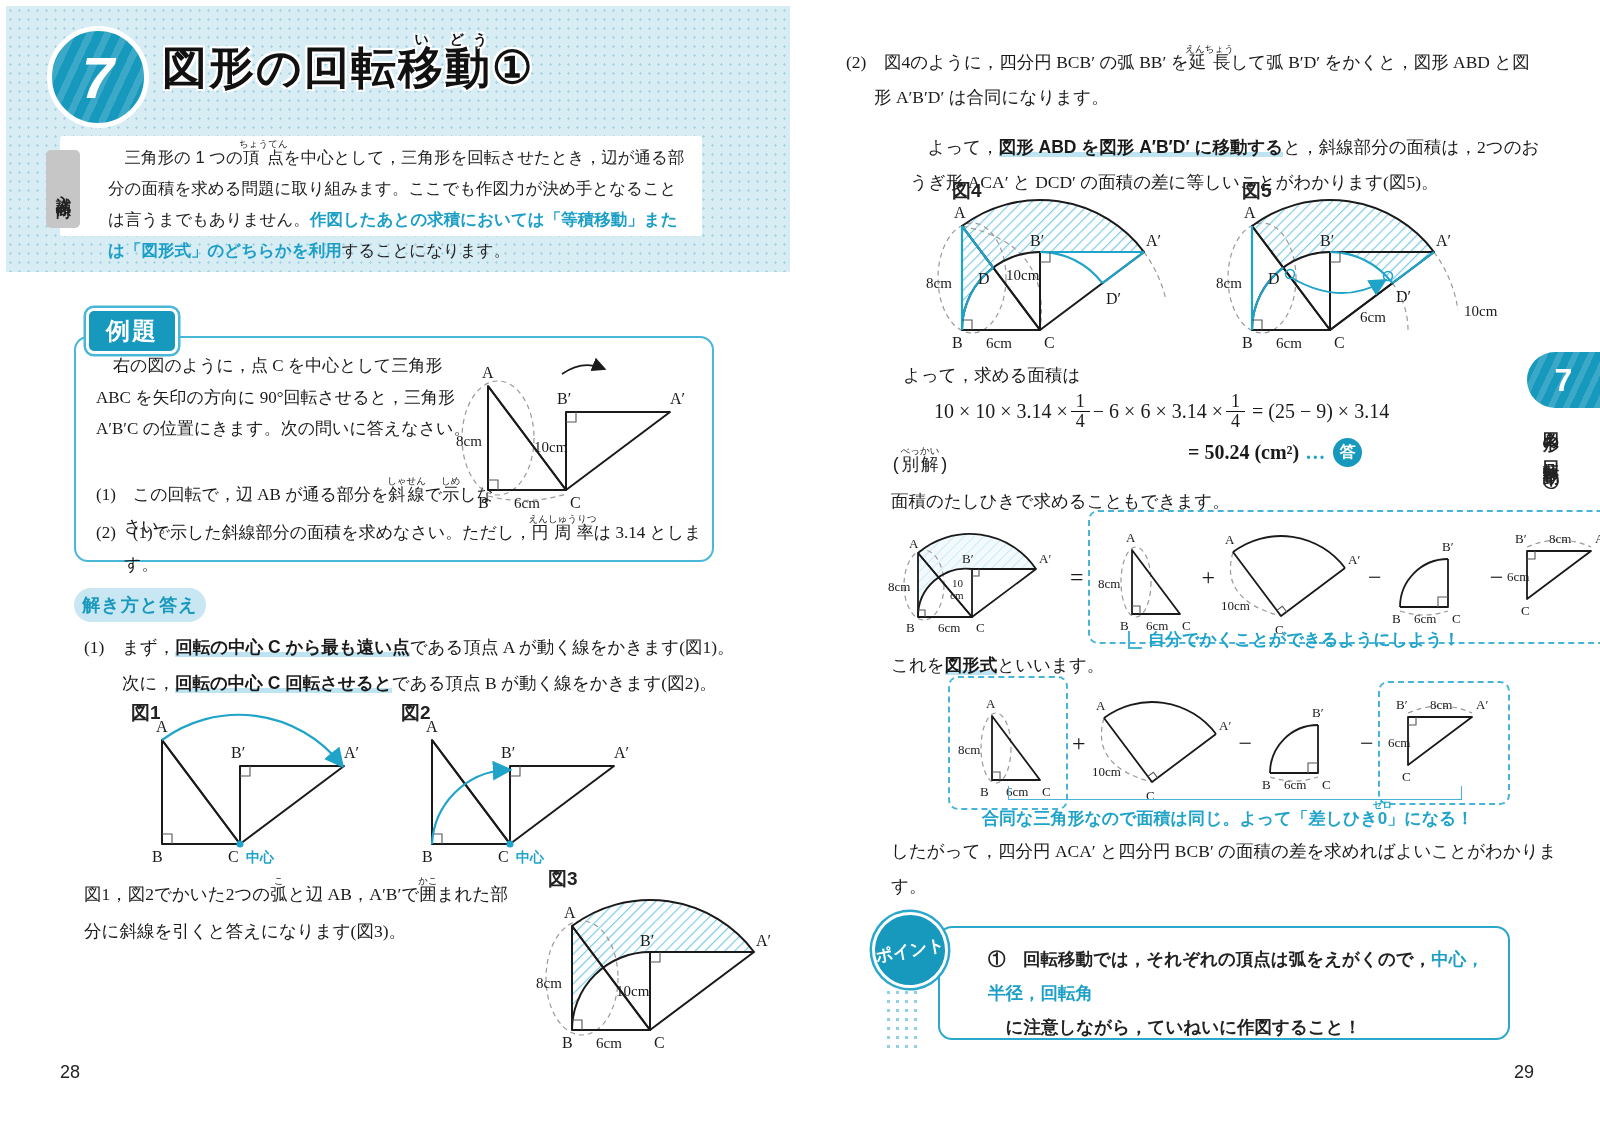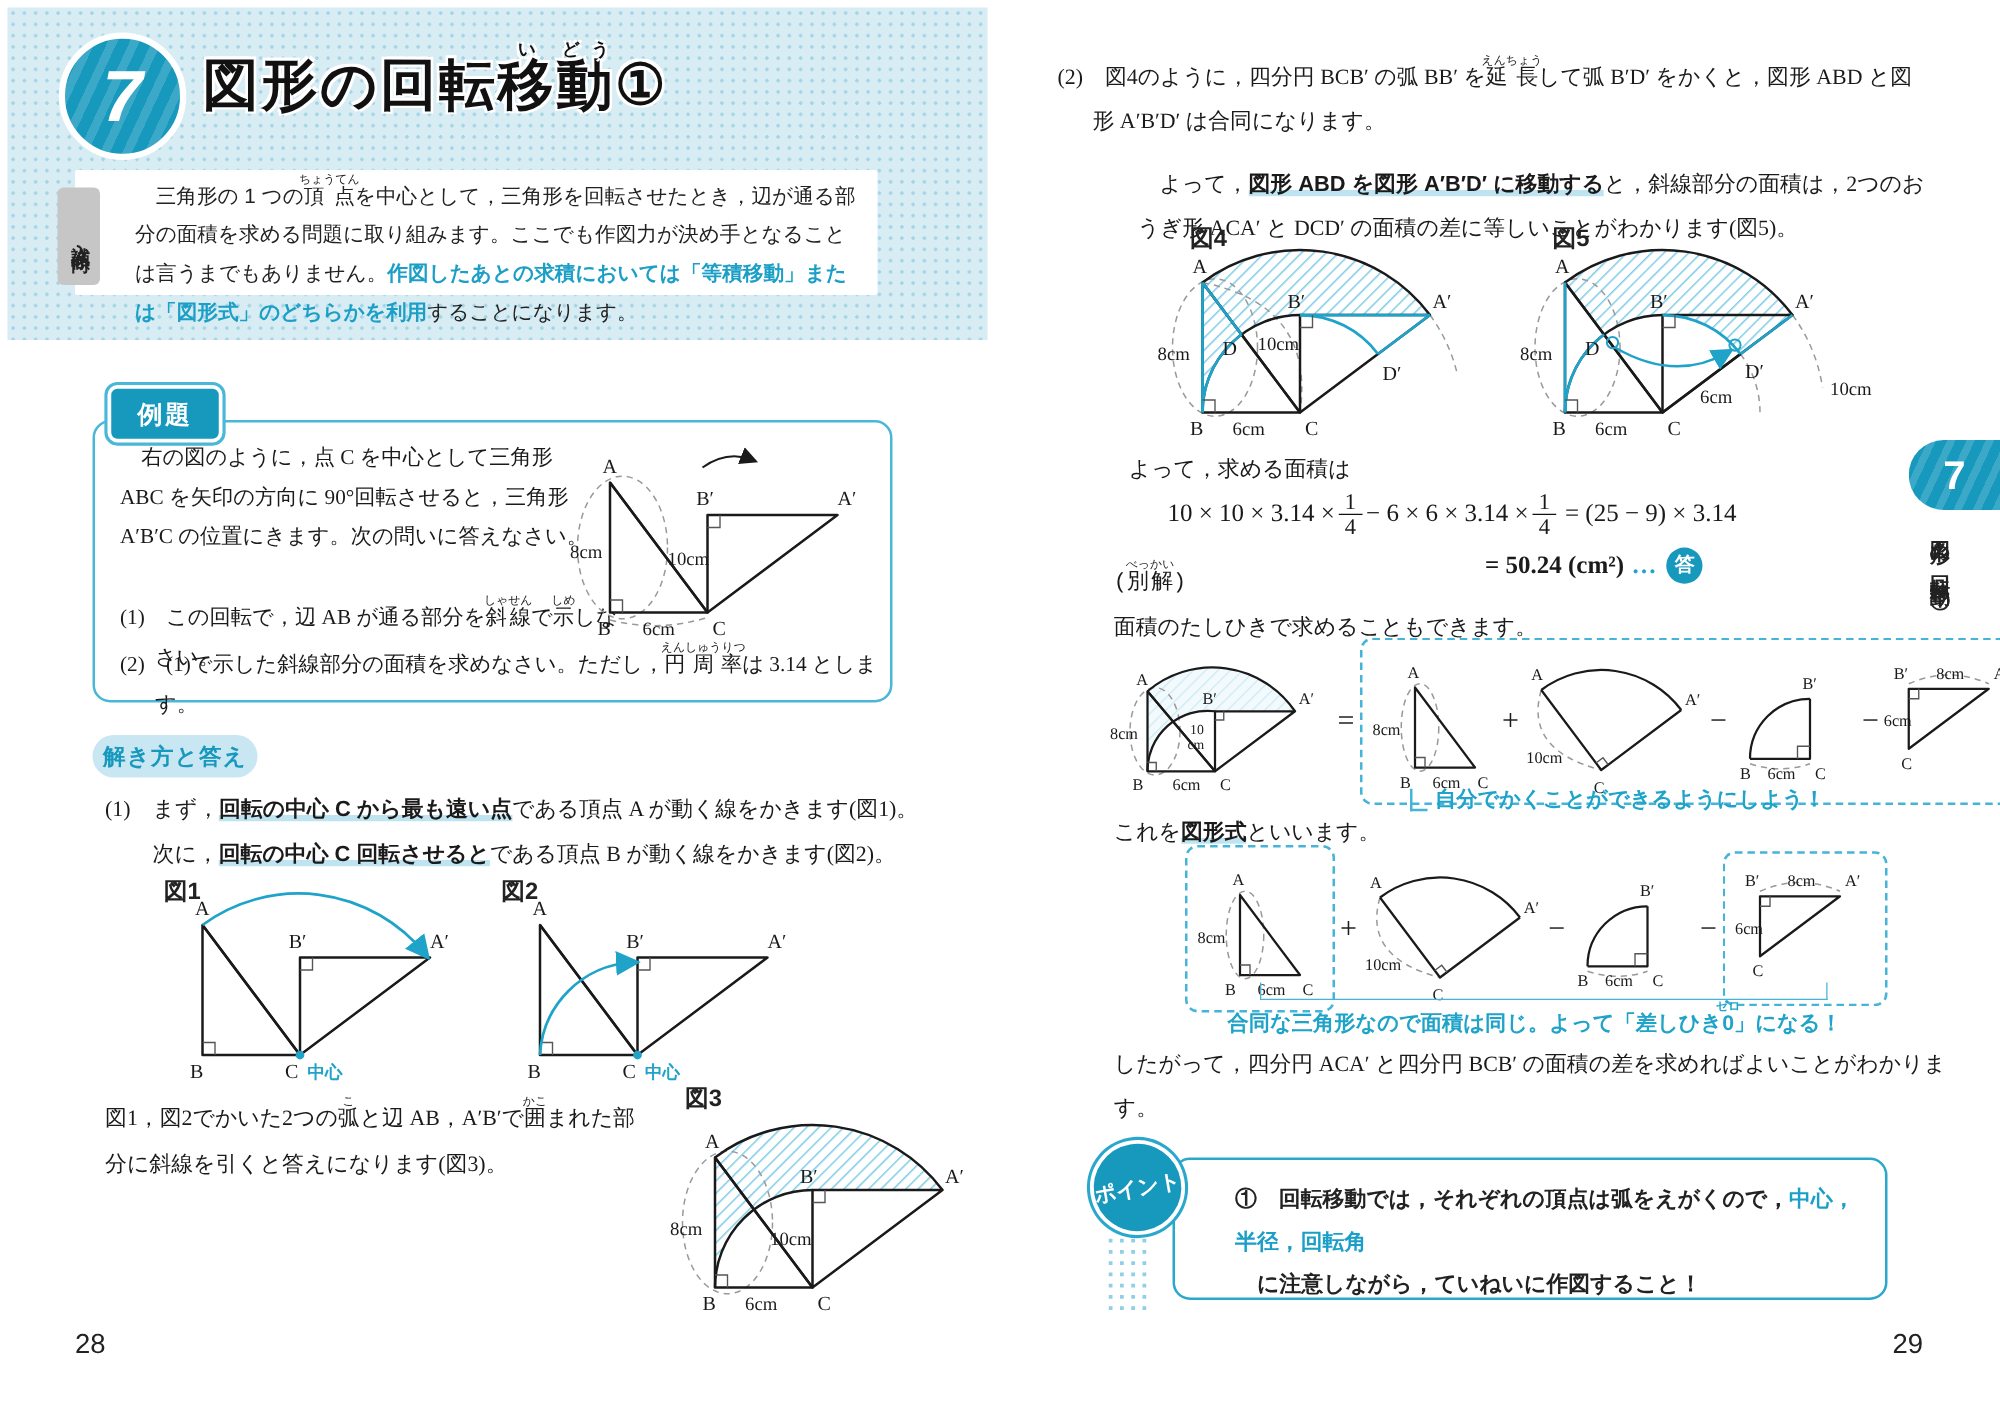--- a/index.html
+++ b/index.html
@@ -28,21 +28,21 @@
   .jtext{font-size:17.5px;line-height:35px;}
   .hang{padding-left:28px;text-indent:-28px;}
   span.blue{font-family:"Liberation Sans",sans-serif;font-weight:bold;color:#1b9fc6;}
   span.hl{font-family:"Liberation Sans",sans-serif;font-weight:bold;
     background:linear-gradient(transparent 76%, #bfe4f1 76%);}
   rt{font-size:9.5px;}
   
   .example-box{border:2.5px solid #49b7d8;border-radius:14px;background:#fff;box-sizing:border-box;}
   .example-badge{background:#1798bd;color:#fff;border:3px solid #fff;box-shadow:0 0 0 2.5px #49b7d8;
     border-radius:8px;display:flex;align-items:center;justify-content:center;
-    font-family:"Liberation Sans",sans-serif;font-weight:bold;font-size:20px;letter-spacing:2px;}
+    font-family:"Liberation Sans",sans-serif;font-weight:bold;font-size:24px;letter-spacing:2px;}
   .howto-pill{background:#c9e7f3;border-radius:17px;display:flex;align-items:center;justify-content:center;
     font-family:"Liberation Sans",sans-serif;font-weight:bold;font-size:18px;color:#1798bd;letter-spacing:1px;}
   .fig-label{font-family:"Liberation Sans",sans-serif;font-weight:bold;font-size:19px;color:#222;}
   
   .formula{display:flex;align-items:center;font-size:20px;font-family:"Liberation Serif",serif;}
   .frac{display:inline-flex;flex-direction:column;align-items:center;margin:0 3px;line-height:1.05;font-size:18px;}
   .frac .fn{border-bottom:1.6px solid #111;padding:0 5px;}
   .ans-line{font-size:20px;font-weight:bold;display:flex;align-items:center;gap:6px;}
   .dots{color:#1fa3c9;font-weight:bold;letter-spacing:2px;}
   .ans-badge{width:29px;height:29px;border-radius:50%;background:#1798bd;color:#fff;
@@ -66,21 +66,21 @@
     color:#fff;font-family:"Liberation Sans",sans-serif;font-weight:bold;font-size:17px;
     transform:rotate(-10deg);box-sizing:border-box;}
   .dots-strip{background-image:radial-gradient(#8fd0e4 1.6px, transparent 1.7px);background-size:9px 9px;}
   
   .side-tab7{width:73px;height:56px;background:#1798bd;border-radius:28px 0 0 28px;
     background-image:repeating-linear-gradient(115deg, rgba(255,255,255,.16) 0 6px, transparent 6px 14px);
     display:flex;align-items:center;justify-content:center;color:#fff;
     font-family:"Liberation Sans",sans-serif;font-weight:bold;font-size:32px;}
   .side-label{writing-mode:vertical-rl;text-orientation:upright;
     font-family:"Liberation Sans",sans-serif;font-weight:bold;font-size:16px;letter-spacing:3px;color:#222;}
-  .page-num{font-family:"Liberation Sans",sans-serif;font-size:22px;color:#222;}
+  .page-num{font-family:"Liberation Sans",sans-serif;font-size:18px;color:#222;}
   
   svg text{font-family:"Liberation Serif",serif;font-size:16px;fill:#1a1a1a;}
   svg text.dim{font-size:15px;}
   svg text.small{font-size:13px;}
   svg text.tiny{font-size:11px;}
   svg text.cyt{font-family:"Liberation Sans",sans-serif;font-weight:bold;font-size:14px;fill:#1fa3c9;}
   .blk{stroke:#1a1a1a;stroke-width:2;fill:none;stroke-linejoin:round;}
   .blk18{stroke:#1a1a1a;stroke-width:1.8;fill:none;stroke-linejoin:round;}
   .cyl{stroke:#1fa3c9;stroke-width:2.2;fill:none;stroke-linejoin:round;}
   .dash{stroke:#999;stroke-width:1.2;fill:none;stroke-dasharray:5 4;}

